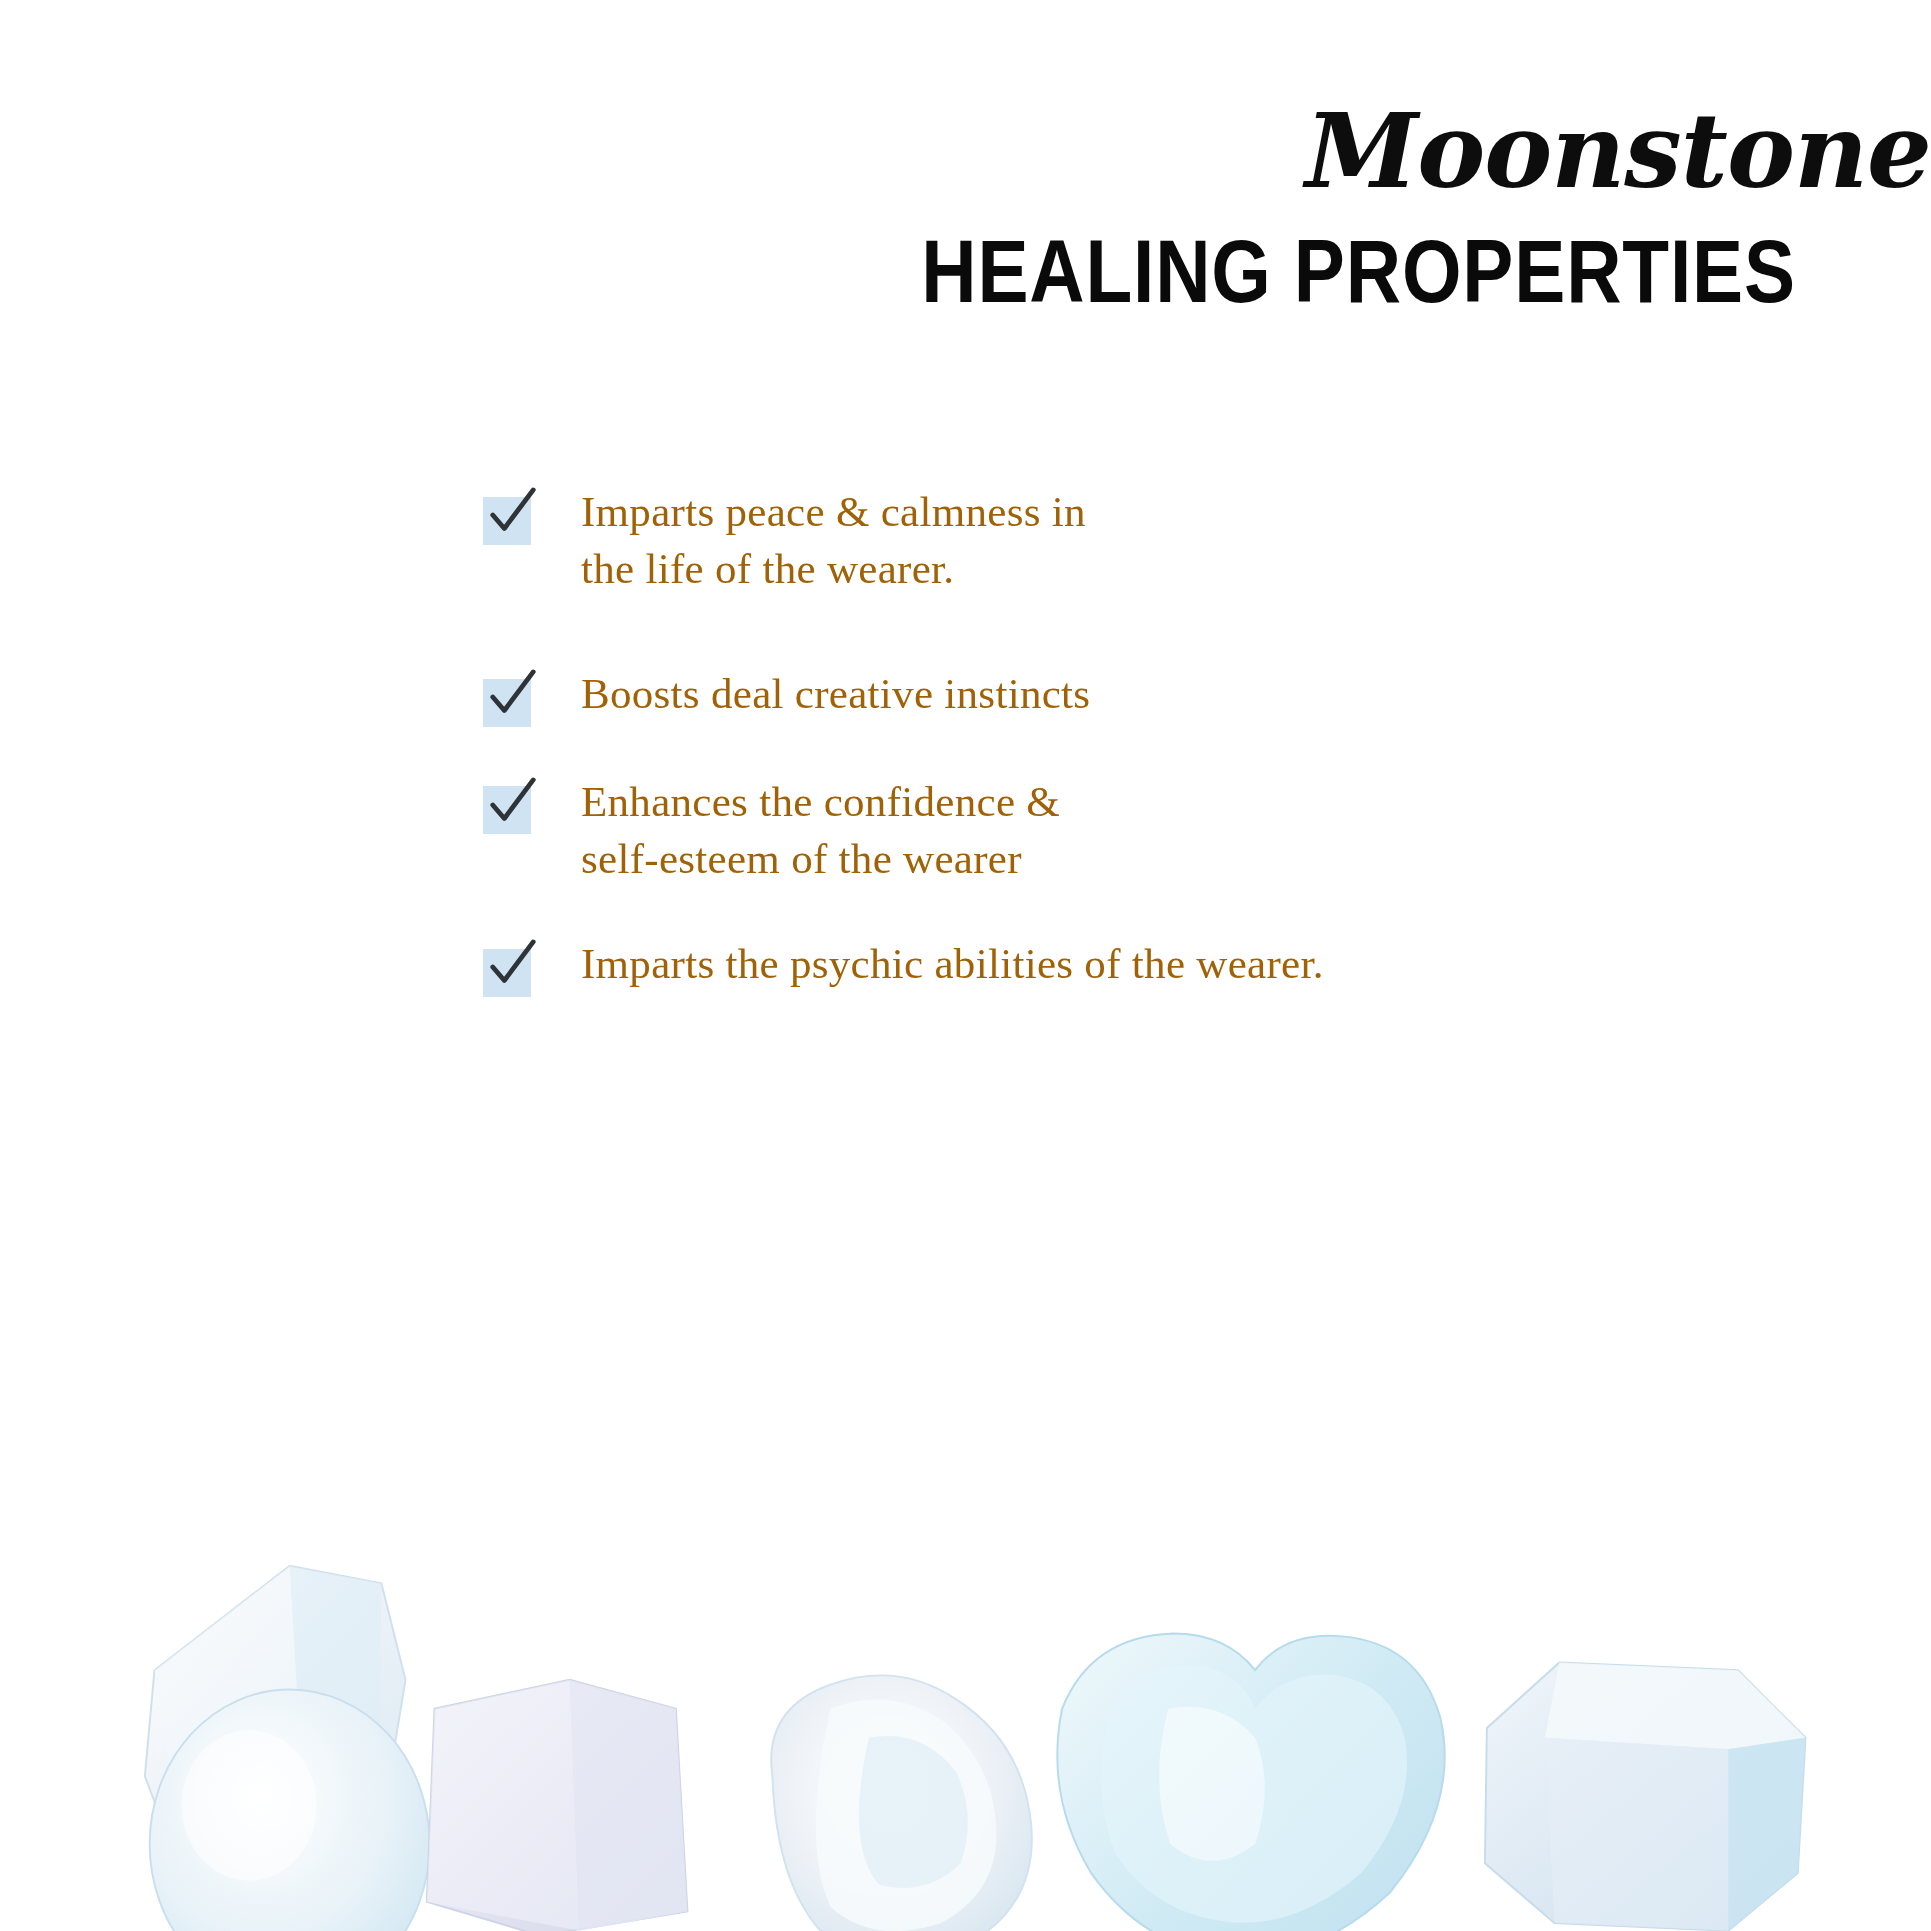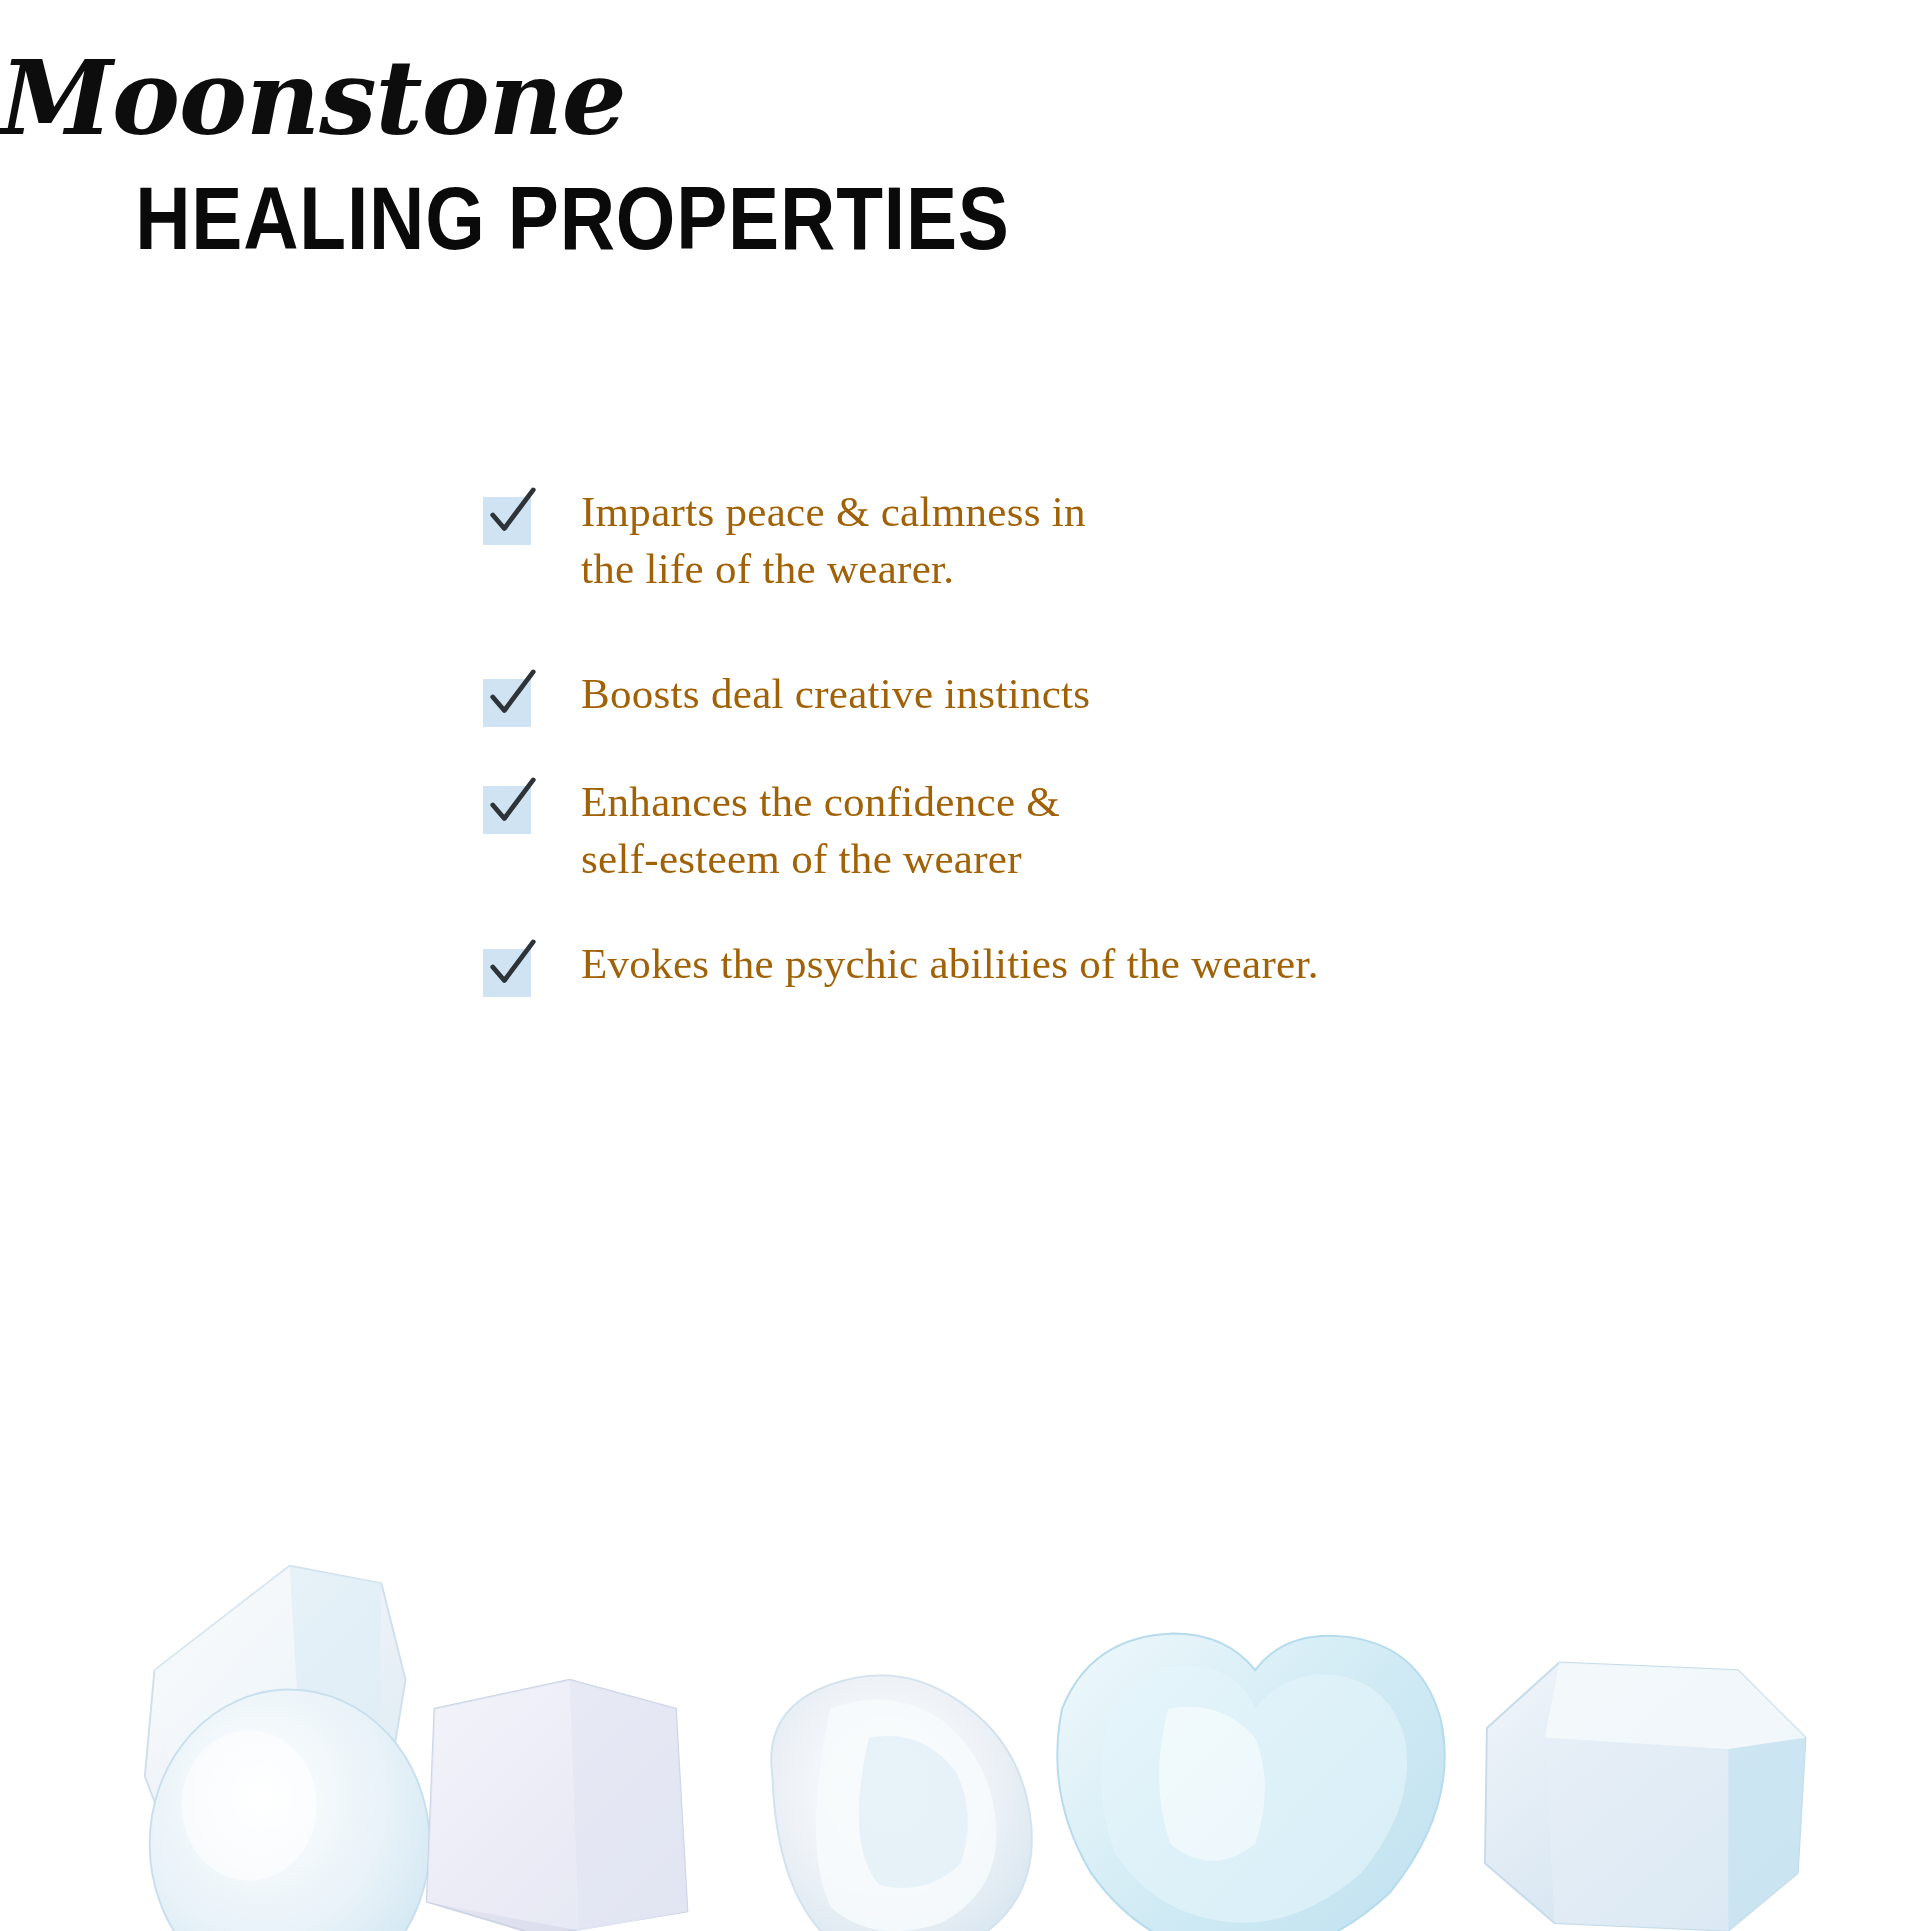--- a/index.html
+++ b/index.html
@@ -17,22 +17,22 @@
 
   .page {
     position: relative;
     width: 1931px;
     height: 1931px;
     background: #ffffff;
   }
 
   
   .header {
-    text-align: left;
-    padding-top: 47px;
+    text-align: right;
+    padding-top: 100px;
   }
   .title-script {
     font-family: "DejaVu Serif", serif;
     font-style: italic;
     font-weight: 700;
     font-size: 102px;
     line-height: 1.0;
     letter-spacing: -1px;
     color: #0d0d0d;
     margin: 0;
@@ -146,21 +146,21 @@
       <span class="benefit-text">Enhances the confidence &amp;
 self-esteem of the wearer</span>
     </div>
 
     <div class="benefit-row">
       <span class="check-box">
         <svg viewBox="0 0 54 58" xmlns="http://www.w3.org/2000/svg" aria-hidden="true">
           <path d="M6 30 L18 44 L48 4" fill="none" stroke="#2e3338" stroke-width="5" stroke-linecap="round" stroke-linejoin="round"></path>
         </svg>
       </span>
-      <span class="benefit-text">Evokes the psychic abilities of the wearer.</span>
+      <span class="benefit-text">Imparts the psychic abilities of the wearer.</span>
     </div>
 
   </div>
 
   <div class="gems">
     <svg viewBox="0 0 2000 560" xmlns="http://www.w3.org/2000/svg" aria-hidden="true">
       <defs>
         <linearGradient id="g1" x1="0" y1="0" x2="1" y2="1">
           <stop offset="0%" stop-color="#f2f7fb"></stop>
           <stop offset="45%" stop-color="#dbeaf4"></stop>

